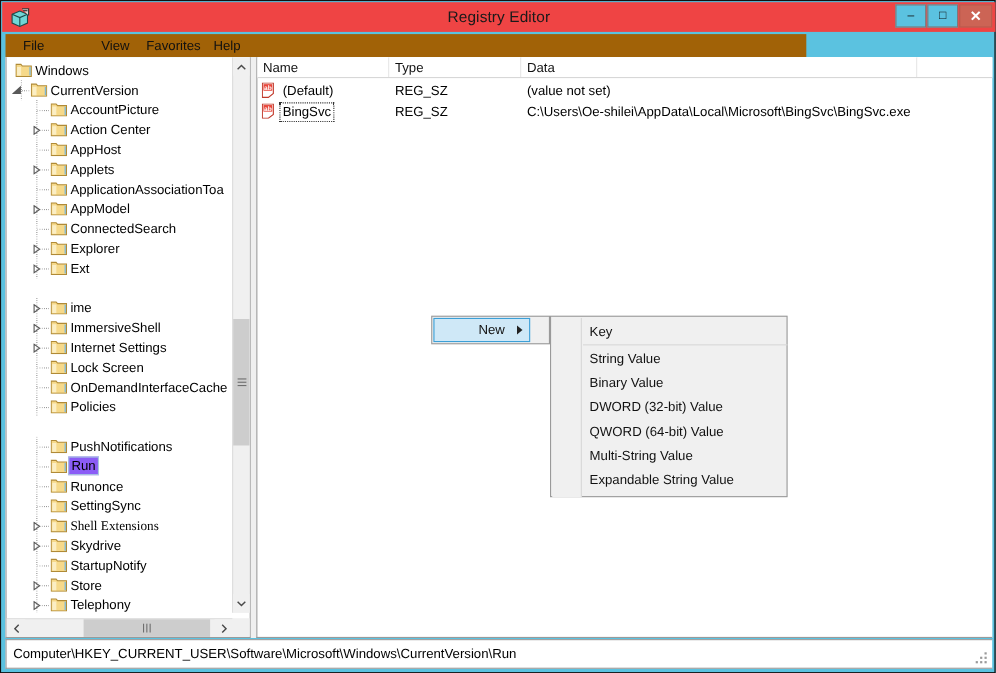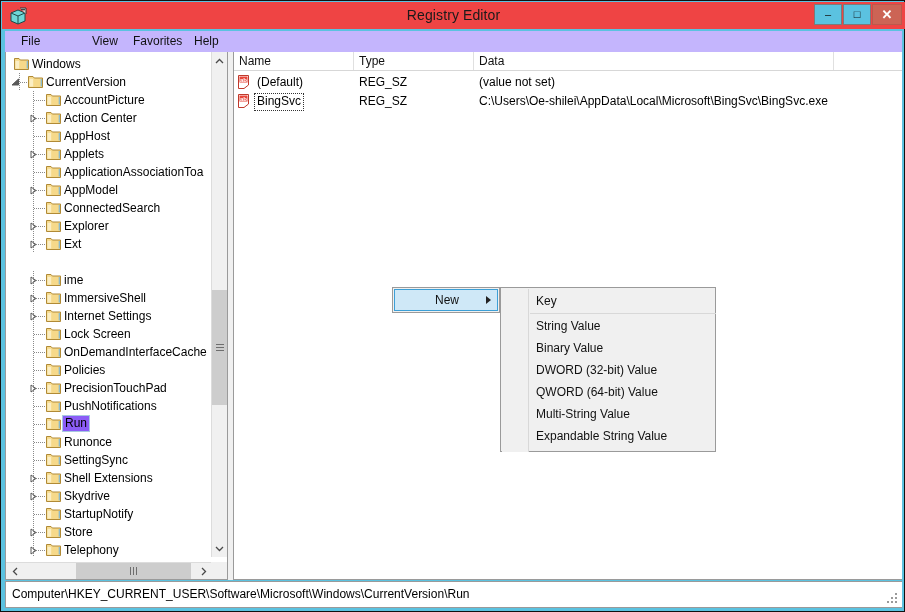--- a/index.html
+++ b/index.html
@@ -68,22 +68,22 @@
     display: flex; align-items: center; justify-content: center;
     font-size: 11px; color: #111;
     line-height: 1;
   }
   #btn-close .winbtn-glyph { color: #fff; font-size: 13px; font-weight: bold; }
 
   
   #menubar {
     position: absolute;
     left: 4px; top: 30px;
-    width: 897px; height: 21px;
-    background: #c4b5fd;
+    width: 728px; height: 21px;
+    background: #a16207;
   }
   .menu-item {
     position: absolute;
     top: 2px;
     height: 17px;
     line-height: 17px;
     padding: 0 6px;
     font-size: 12px;
     color: #111;
     cursor: default;
@@ -310,21 +310,21 @@
     left: 387px; top: 235px;
     width: 108px; height: 26px;
     background: #f0f0f0;
     border: 1px solid #9a9a9a;
     box-sizing: border-box;
     z-index: 40;
   }
   #ctx-new-inner {
     position: absolute;
     left: 1px; top: 1px;
-    width: 104px; height: 22px;
+    width: 88px; height: 22px;
     background: #cfe8f7;
     border: 1px solid #3c9fd6;
     box-sizing: border-box;
   }
   #ctx-new-label {
     position: absolute;
     left: 0; top: 0;
     width: 104px; height: 20px;
     line-height: 20px;
     text-align: center;
@@ -650,35 +650,20 @@
           <div class="tree-row" style="top: 309px;">
             <div class="dotline-v" style="left: 27px; top: 0px; height: 18px;"></div>
             <div class="dotline-h" style="left: 28px; top: 9px; width: 11px;"></div>
             <div class="folder-ico" style="left: 40px;"><svg width="15" height="13" viewBox="0 0 15 13">
                 <path d="M0.5 1.5 L5 1.5 L6.3 3 L14.5 3 L14.5 12.5 L0.5 12.5 Z" fill="#f6d98a" stroke="#b08a36" stroke-width="1"></path>
                 <path d="M1.5 3.8 L5.2 3.8 L5.2 11.6 L1.5 11.6 Z" fill="#fbeec4" stroke="none"></path>
                 <path d="M13.3 4 L13.3 11.6" stroke="#7fb8d4" stroke-width="1.2" fill="none"></path>
               </svg></div>
             <div class="tree-label" style="left: 58px;">Policies</div>
           </div>
-          <div class="tree-row" style="top: 327px;">
-            <div class="dotline-v" style="left: 27px; top: 0px; height: 18px;"></div>
-            <div class="dotline-h" style="left: 28px; top: 9px; width: 11px;"></div>
-            <div class="expander" style="left: 23px;">
-              <svg width="9" height="9" viewBox="0 0 9 9">
-                <path d="M2 1 L7 4.5 L2 8 Z" fill="none" stroke="#595959" stroke-width="1"></path>
-              </svg>
-            </div>
-            <div class="folder-ico" style="left: 40px;"><svg width="15" height="13" viewBox="0 0 15 13">
-                <path d="M0.5 1.5 L5 1.5 L6.3 3 L14.5 3 L14.5 12.5 L0.5 12.5 Z" fill="#f6d98a" stroke="#b08a36" stroke-width="1"></path>
-                <path d="M1.5 3.8 L5.2 3.8 L5.2 11.6 L1.5 11.6 Z" fill="#fbeec4" stroke="none"></path>
-                <path d="M13.3 4 L13.3 11.6" stroke="#7fb8d4" stroke-width="1.2" fill="none"></path>
-              </svg></div>
-            <div class="tree-label" style="left: 58px;">PrecisionTouchPad</div>
-          </div>
           <div class="tree-row" style="top: 345px;">
             <div class="dotline-v" style="left: 27px; top: 0px; height: 18px;"></div>
             <div class="dotline-h" style="left: 28px; top: 9px; width: 11px;"></div>
             <div class="folder-ico" style="left: 40px;"><svg width="15" height="13" viewBox="0 0 15 13">
                 <path d="M0.5 1.5 L5 1.5 L6.3 3 L14.5 3 L14.5 12.5 L0.5 12.5 Z" fill="#f6d98a" stroke="#b08a36" stroke-width="1"></path>
                 <path d="M1.5 3.8 L5.2 3.8 L5.2 11.6 L1.5 11.6 Z" fill="#fbeec4" stroke="none"></path>
                 <path d="M13.3 4 L13.3 11.6" stroke="#7fb8d4" stroke-width="1.2" fill="none"></path>
               </svg></div>
             <div class="tree-label" style="left: 58px;">PushNotifications</div>
           </div>
@@ -718,21 +703,21 @@
             <div class="expander" style="left: 23px;">
               <svg width="9" height="9" viewBox="0 0 9 9">
                 <path d="M2 1 L7 4.5 L2 8 Z" fill="none" stroke="#595959" stroke-width="1"></path>
               </svg>
             </div>
             <div class="folder-ico" style="left: 40px;"><svg width="15" height="13" viewBox="0 0 15 13">
                 <path d="M0.5 1.5 L5 1.5 L6.3 3 L14.5 3 L14.5 12.5 L0.5 12.5 Z" fill="#f6d98a" stroke="#b08a36" stroke-width="1"></path>
                 <path d="M1.5 3.8 L5.2 3.8 L5.2 11.6 L1.5 11.6 Z" fill="#fbeec4" stroke="none"></path>
                 <path d="M13.3 4 L13.3 11.6" stroke="#7fb8d4" stroke-width="1.2" fill="none"></path>
               </svg></div>
-            <div class="tree-label" style="left: 58px;">Shell Extensions</div>
+            <div class="tree-label" style="left: 58px; font-family: Liberation Serif, serif;">Shell Extensions</div>
           </div>
           <div class="tree-row" style="top: 435px;">
             <div class="dotline-v" style="left: 27px; top: 0px; height: 18px;"></div>
             <div class="dotline-h" style="left: 28px; top: 9px; width: 11px;"></div>
             <div class="expander" style="left: 23px;">
               <svg width="9" height="9" viewBox="0 0 9 9">
                 <path d="M2 1 L7 4.5 L2 8 Z" fill="none" stroke="#595959" stroke-width="1"></path>
               </svg>
             </div>
             <div class="folder-ico" style="left: 40px;"><svg width="15" height="13" viewBox="0 0 15 13">

